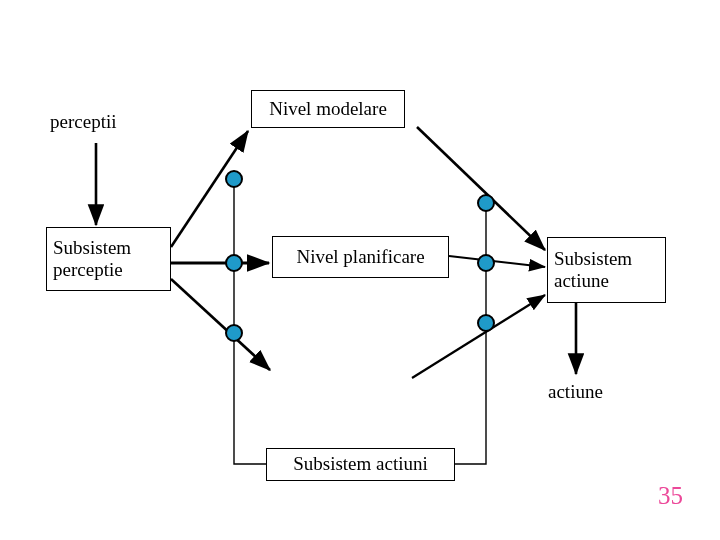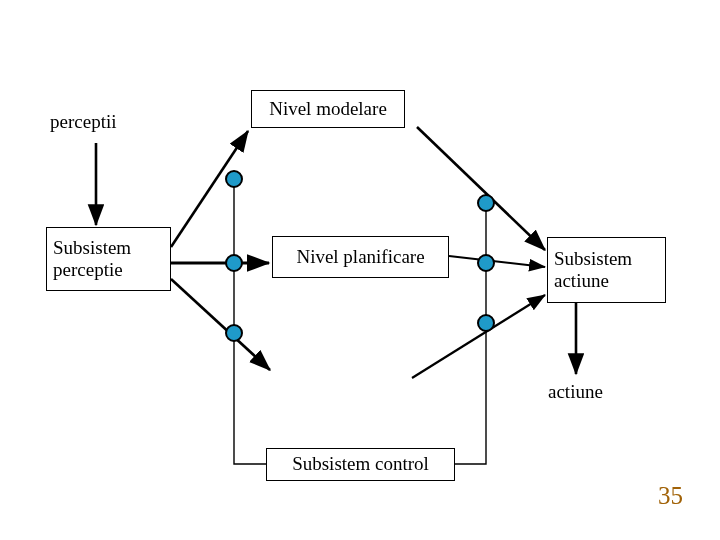--- a/index.html
+++ b/index.html
@@ -46,21 +46,21 @@
   .plain-label {
     position: absolute;
     color: #000000;
     font-family: "Liberation Serif", "DejaVu Serif", serif;
     font-size: 19px;
     white-space: nowrap;
     z-index: 3;
   }
   .page-number {
     position: absolute;
-    color: #a16207;
+    color: #ec4899;
     font-family: "Liberation Serif", "DejaVu Serif", serif;
     font-size: 25px;
     z-index: 3;
   }
 </style>
 </head>
 <body>
 
 <div id="stage">
 
@@ -111,21 +111,21 @@
     <span style="white-space:pre-line;">Nivel planificare</span>
   </div>
 
 
   <div class="node-box left" style="left:547px; top:237px; width:119px; height:66px;">
     <span style="white-space:pre-line;">Subsistem
 actiune</span>
   </div>
 
   <div class="node-box center" style="left:266px; top:448px; width:189px; height:33px;">
-    <span style="white-space:pre-line;">Subsistem control</span>
+    <span style="white-space:pre-line;">Subsistem actiuni</span>
   </div>
 
   <div class="plain-label" style="left:50px; top:111px;">perceptii</div>
 
   <div class="plain-label" style="left:548px; top:381px;">actiune</div>
 
   <div class="page-number" style="left:658px; top:482px;">35</div>
 
 </div>
 

